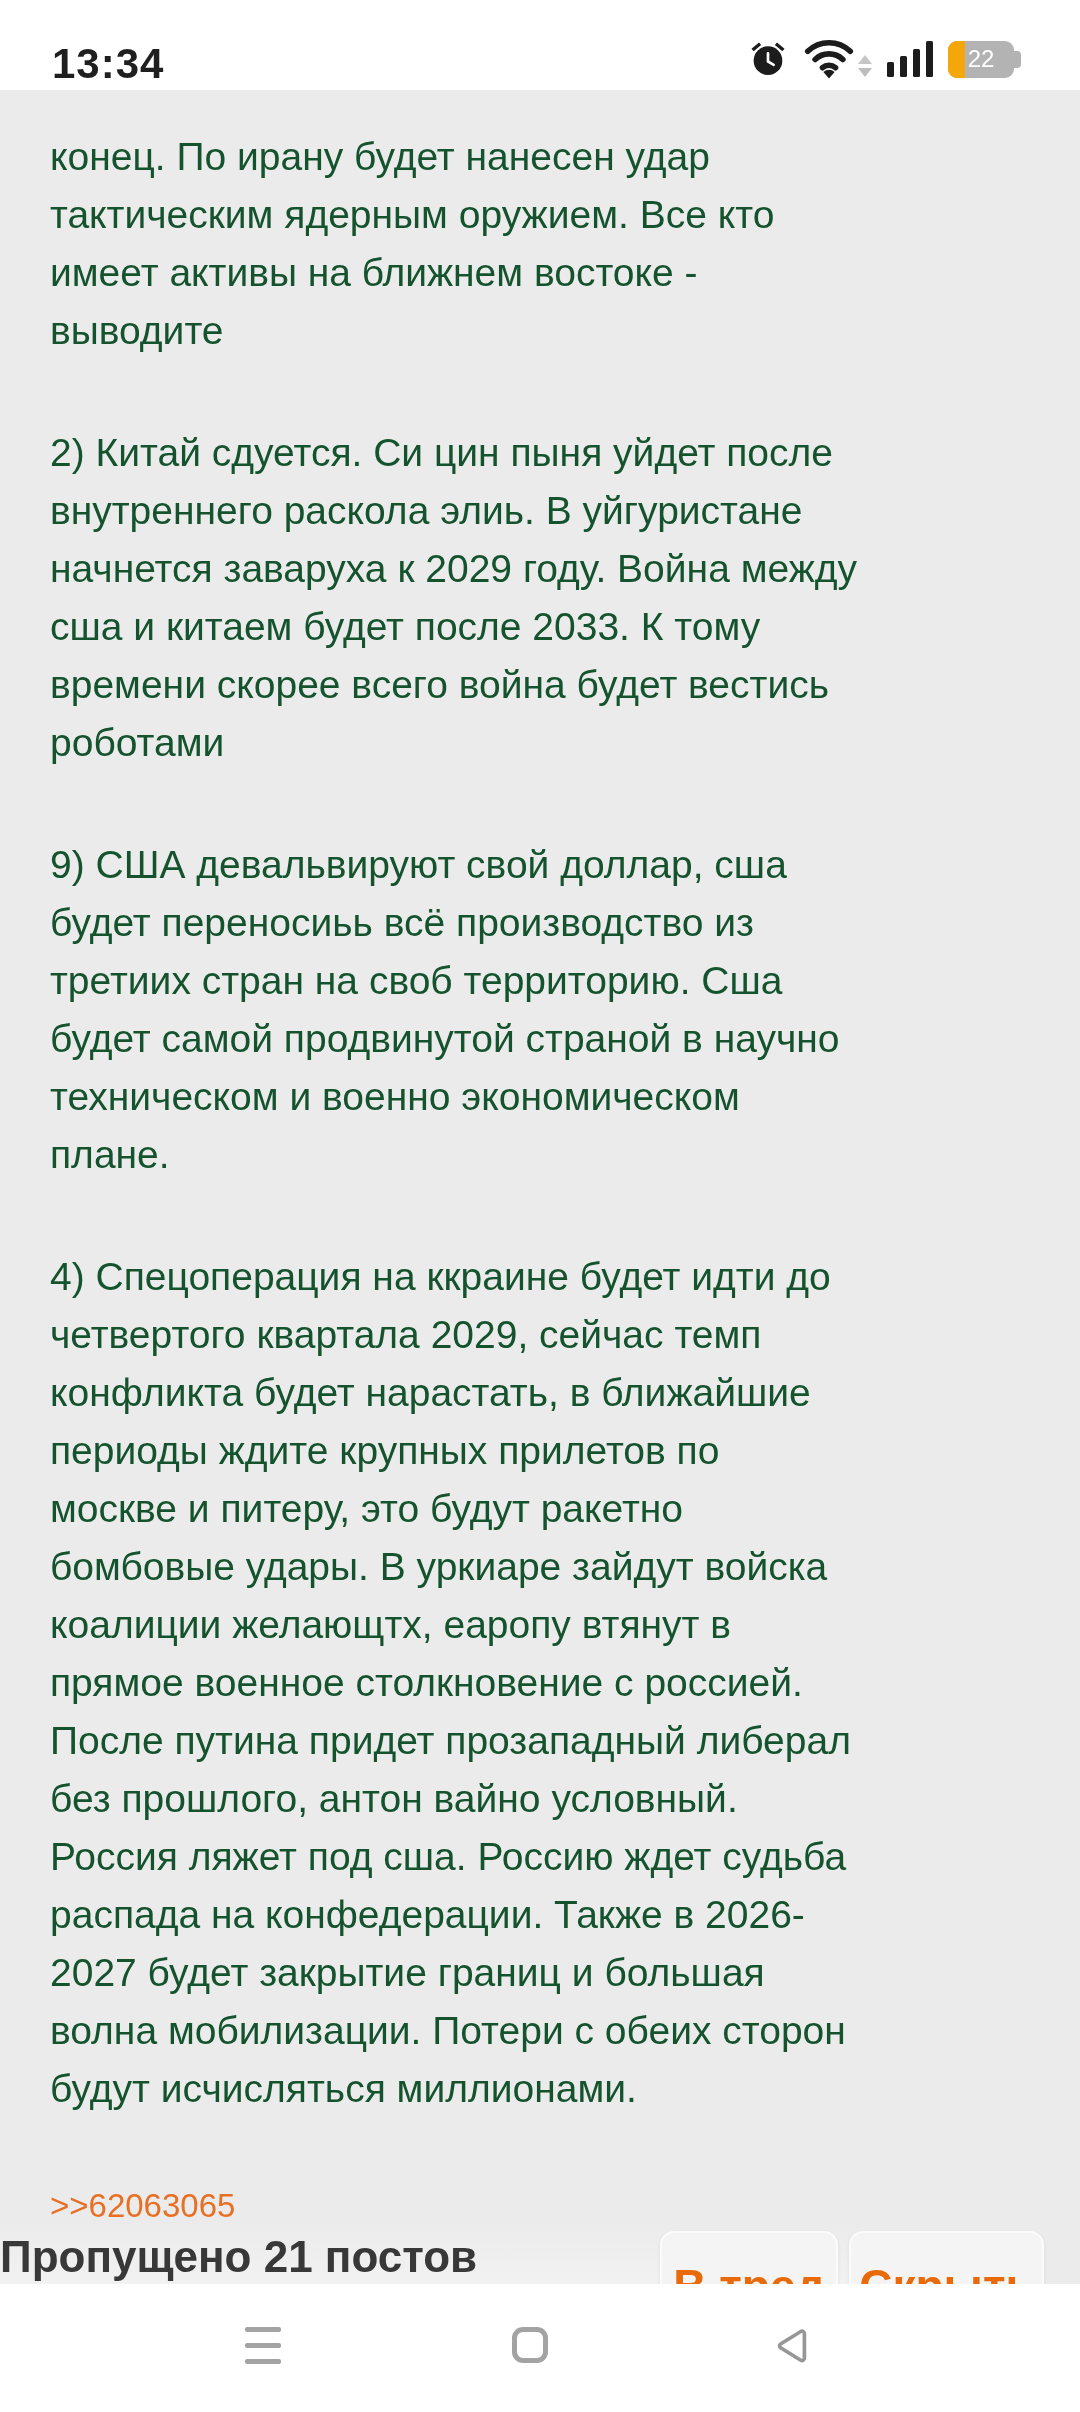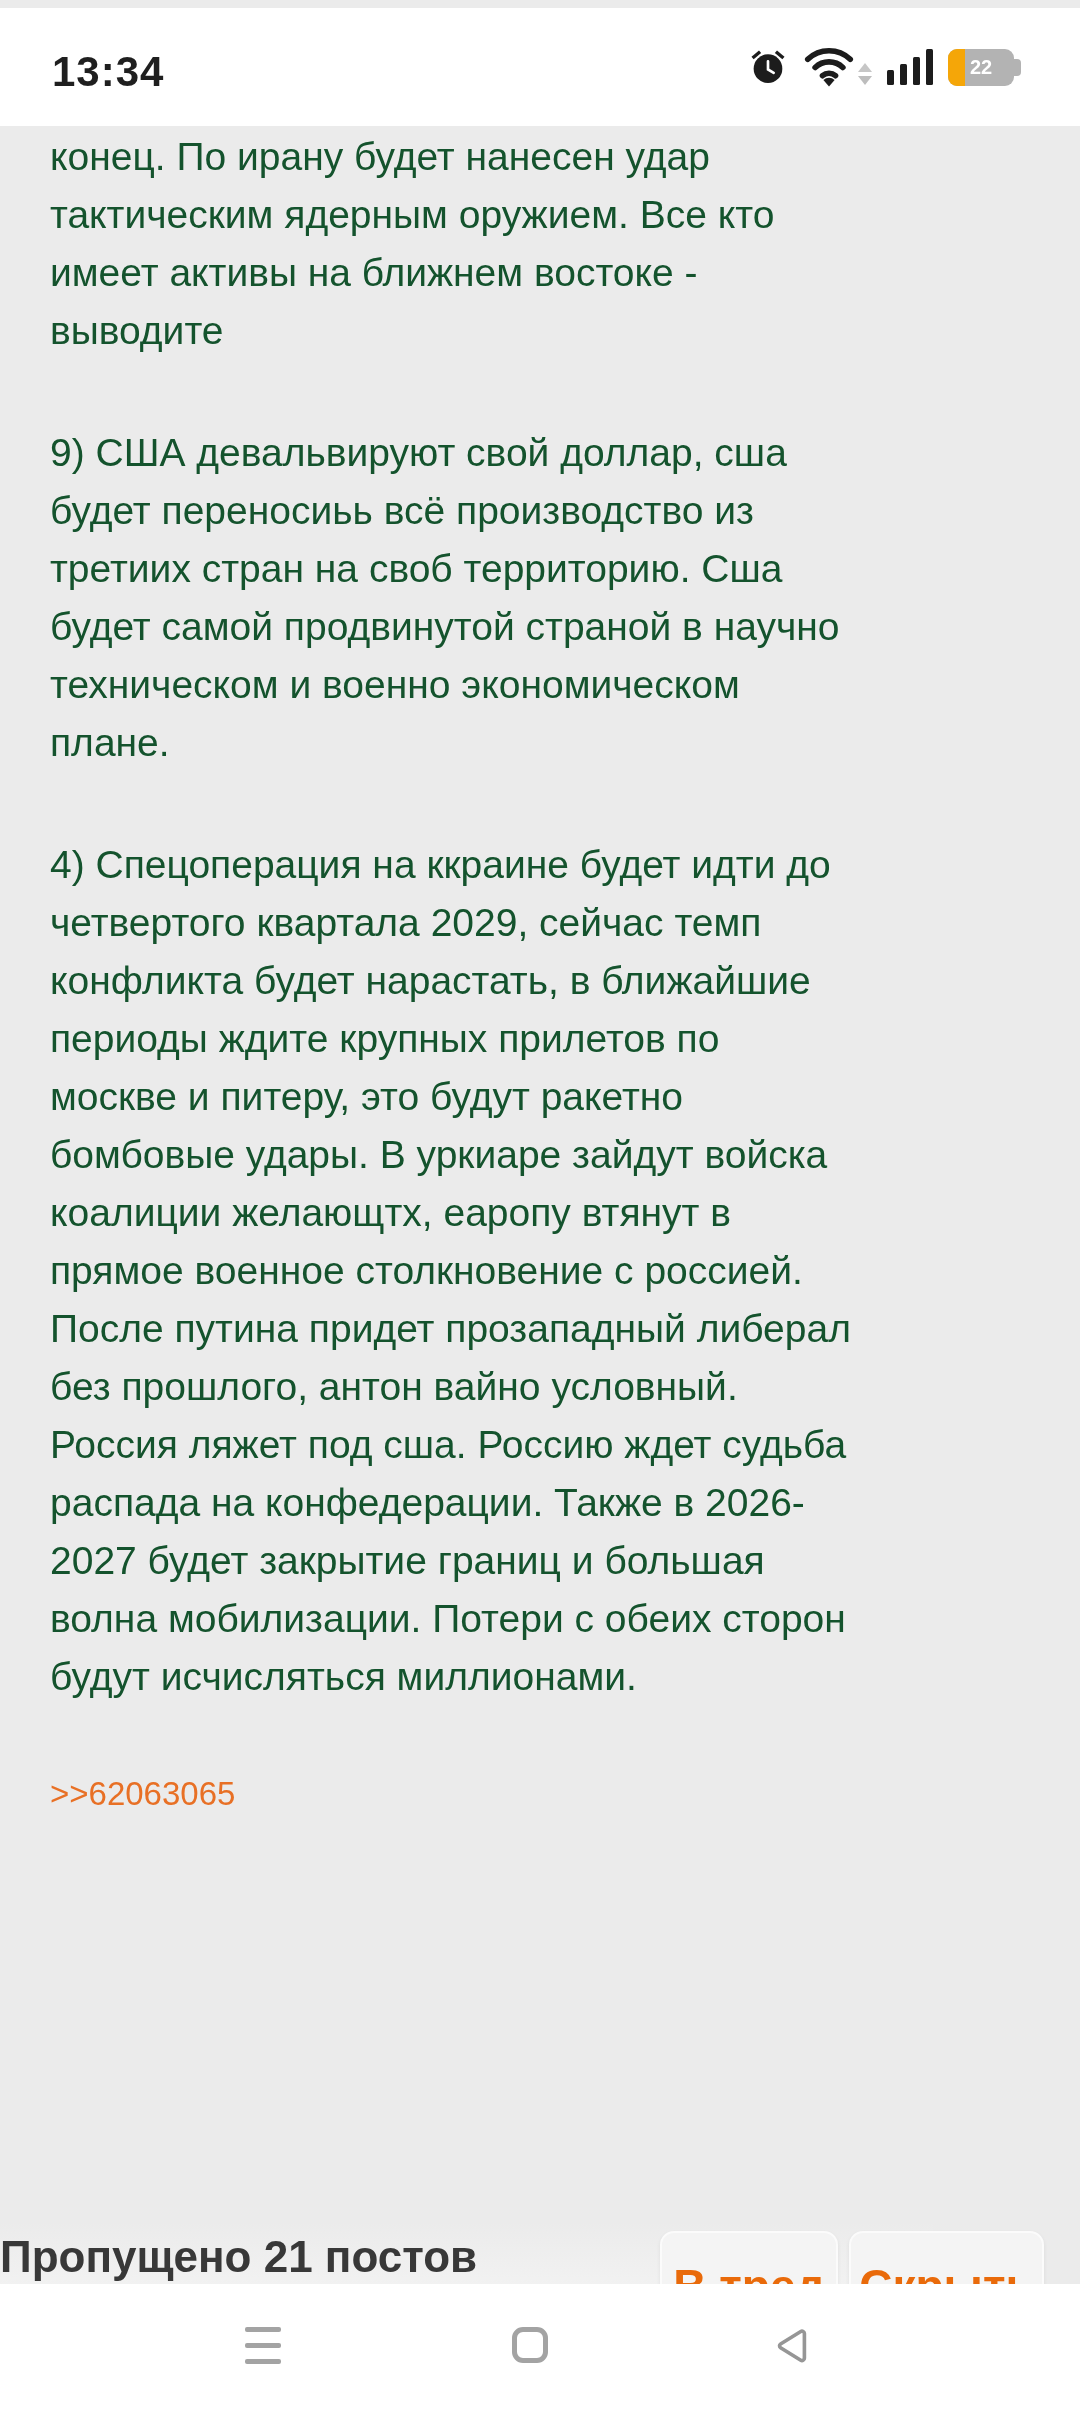--- a/index.html
+++ b/index.html
@@ -2,21 +2,21 @@
 <html><head>
 <meta charset="utf-8">
 <style>
   html,body{margin:0;padding:0;background:#fff;}
   .screen{
     position:relative;width:1080px;height:2412px;overflow:hidden;
     background:#ebebeb;font-family:"Liberation Sans",sans-serif;
   }
   
   .status-bar{
-    position:absolute;top:8px;left:0;width:1080px;height:118px;background:#ffffff;
+    position:absolute;top:0;left:0;width:1080px;height:90px;background:#ffffff;
   }
   .status-time{
     position:absolute;left:52px;top:40px;font-size:42px;font-weight:700;
     color:#1f1f1f;letter-spacing:1px;
   }
   .status-icons{
     position:absolute;right:66px;top:0;height:118px;
     display:flex;align-items:center;gap:15px;
   }
   .sig-bars{display:flex;align-items:flex-end;gap:6px;height:36px;}
@@ -29,21 +29,21 @@
   .battery{
     position:relative;width:66px;height:37px;background:#b3b3b3;border-radius:9px;
     overflow:visible;
   }
   .battery .fill{
     position:absolute;left:0;top:0;bottom:0;width:17px;background:#f5a608;
     border-radius:9px 0 0 9px;
   }
   .battery .pct{
     position:absolute;left:0;right:0;top:0;bottom:0;display:flex;align-items:center;justify-content:center;
-    color:#ffffff;font-size:20px;font-weight:700;
+    color:#ffffff;font-size:24px;font-weight:400;
   }
   .battery .nub{
     position:absolute;right:-7px;top:10px;width:7px;height:17px;background:#b3b3b3;
     border-radius:0 4px 4px 0;
   }
   
   .post-body{
     position:absolute;top:118px;left:0;width:1080px;
     padding:10px 30px 0 50px;box-sizing:border-box;
   }
@@ -138,20 +138,26 @@
         <div class="nub"></div>
       </div>
     </div>
   </div>
 
   <div class="post-body">
     <p class="para">конец. По ирану будет нанесен удар
 тактическим ядерным оружием. Все кто
 имеет активы на ближнем востоке -
 выводите</p>
+    <p class="para">2) Китай сдуется. Си цин пыня уйдет после
+внутреннего раскола элиь. В уйгуристане
+начнется заваруха к 2029 году. Война между
+сша и китаем будет после 2033. К тому
+времени скорее всего война будет вестись
+роботами</p>
     <p class="para">9) США девальвируют свой доллар, сша
 будет переносиьь всё производство из
 третиих стран на своб территорию. Сша
 будет самой продвинутой страной в научно
 техническом и военно экономическом
 плане.</p>
     <p class="para last">4) Спецоперация на ккраине будет идти до
 четвертого квартала 2029, сейчас темп
 конфликта будет нарастать, в ближайшие
 периоды ждите крупных прилетов по

